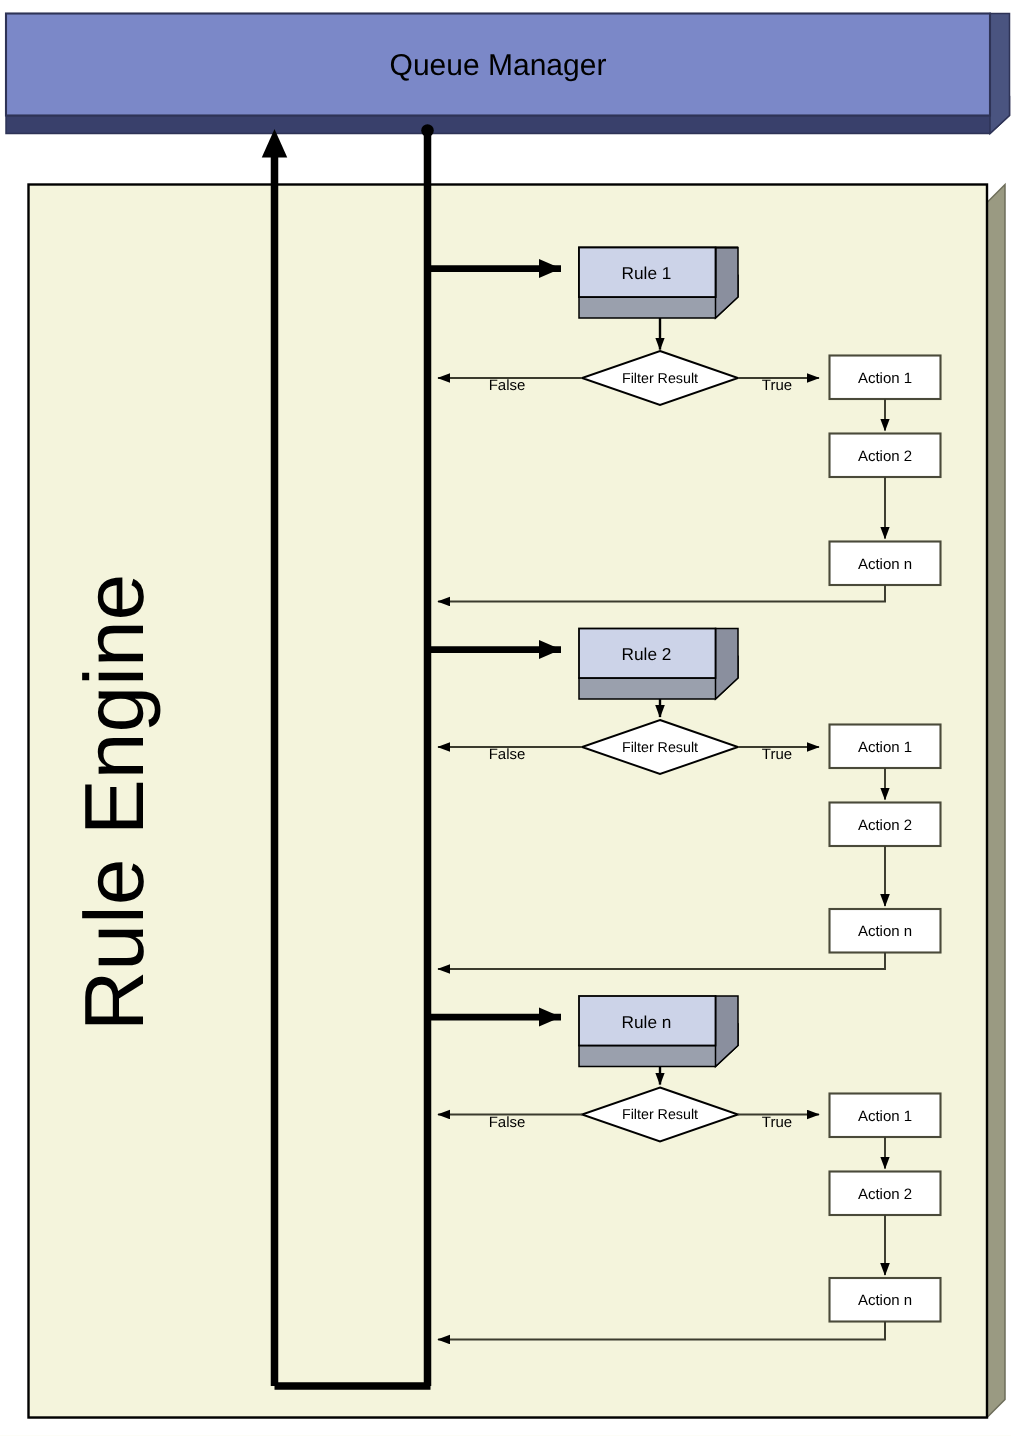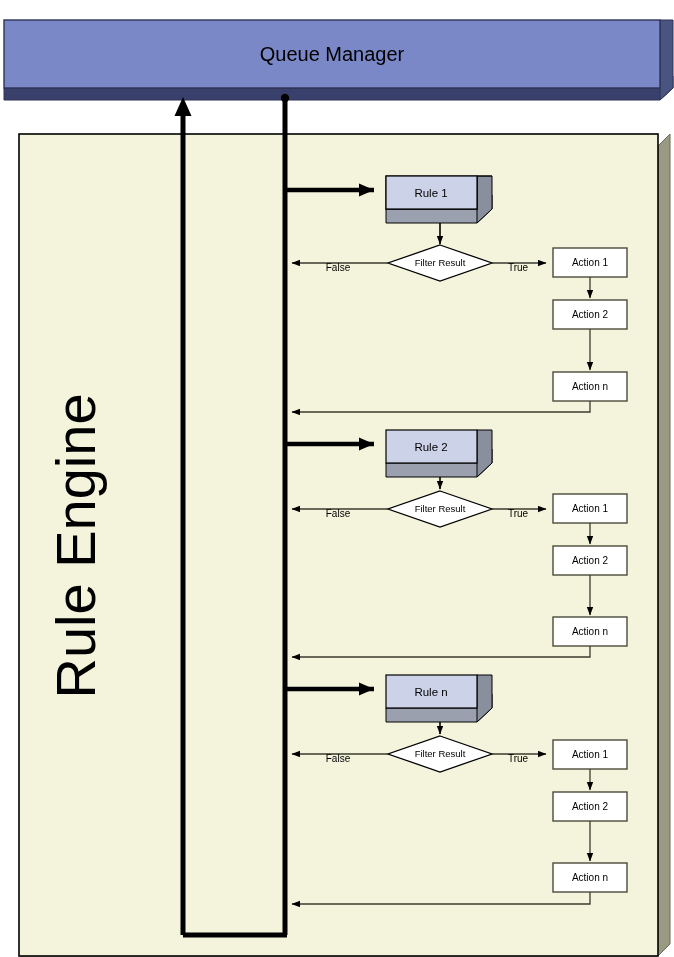--- a/index.html
+++ b/index.html
@@ -9,21 +9,21 @@
   }
   body {
     width: 674px;
     height: 957px;
     font-family: "Liberation Sans", sans-serif;
     position: relative;
     overflow: hidden;
   }
   #diagram-root {
     position: absolute;
-    left: 0; top: 16px;
+    left: 0; top: 5px;
     width: 674px;
     height: 814px;
   }
   svg#diagram-svg {
     position: absolute;
     left: 0; top: 0;
     width: 674px;
     height: 957px;
     display: block;
   }

